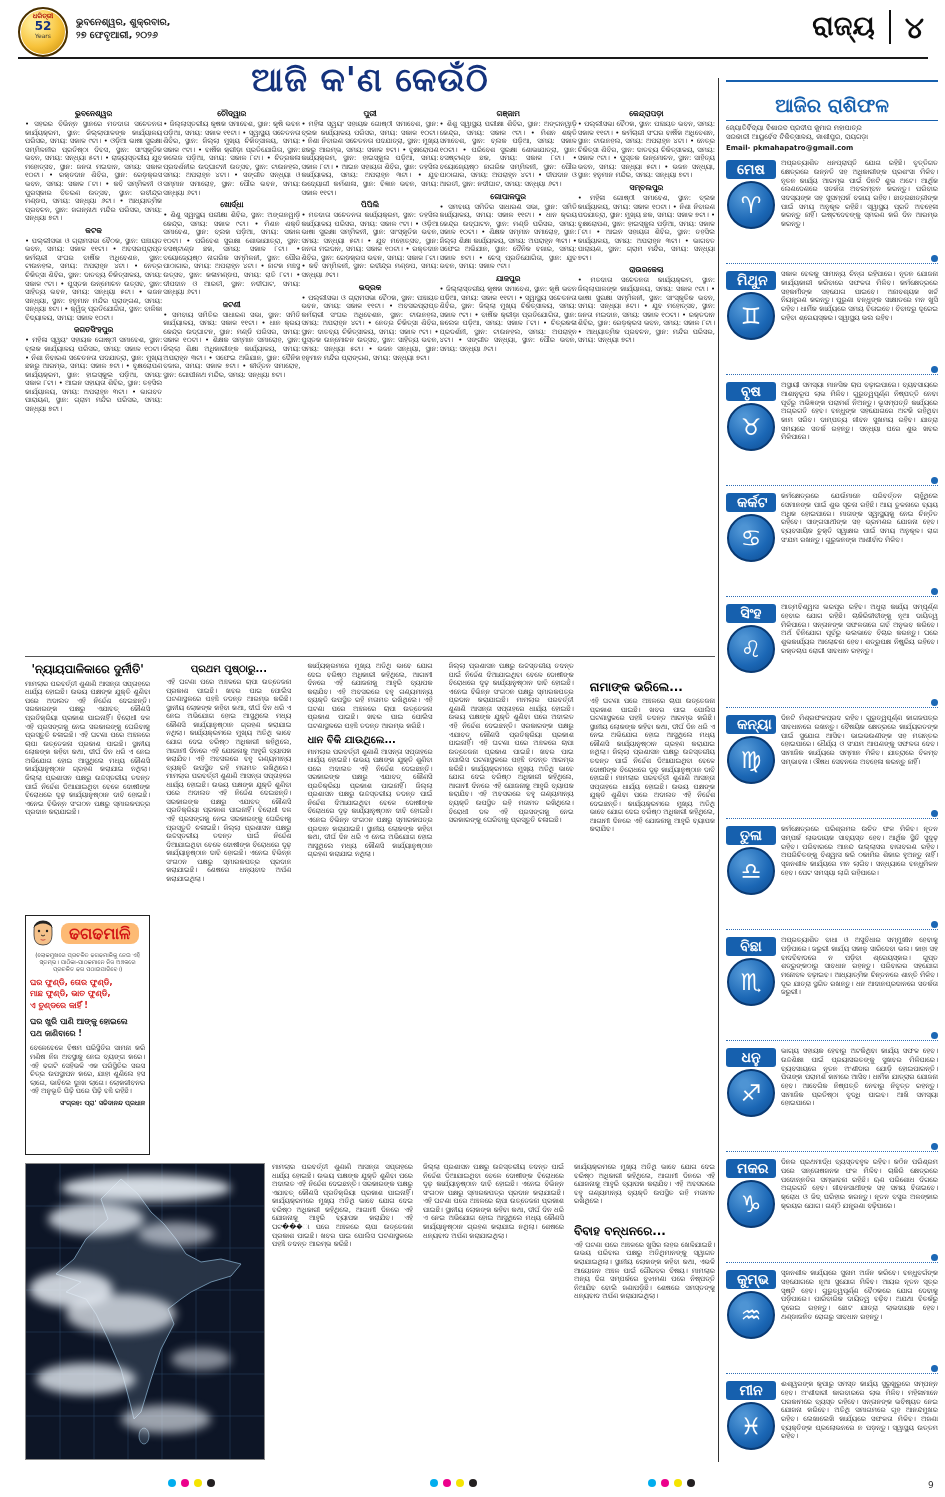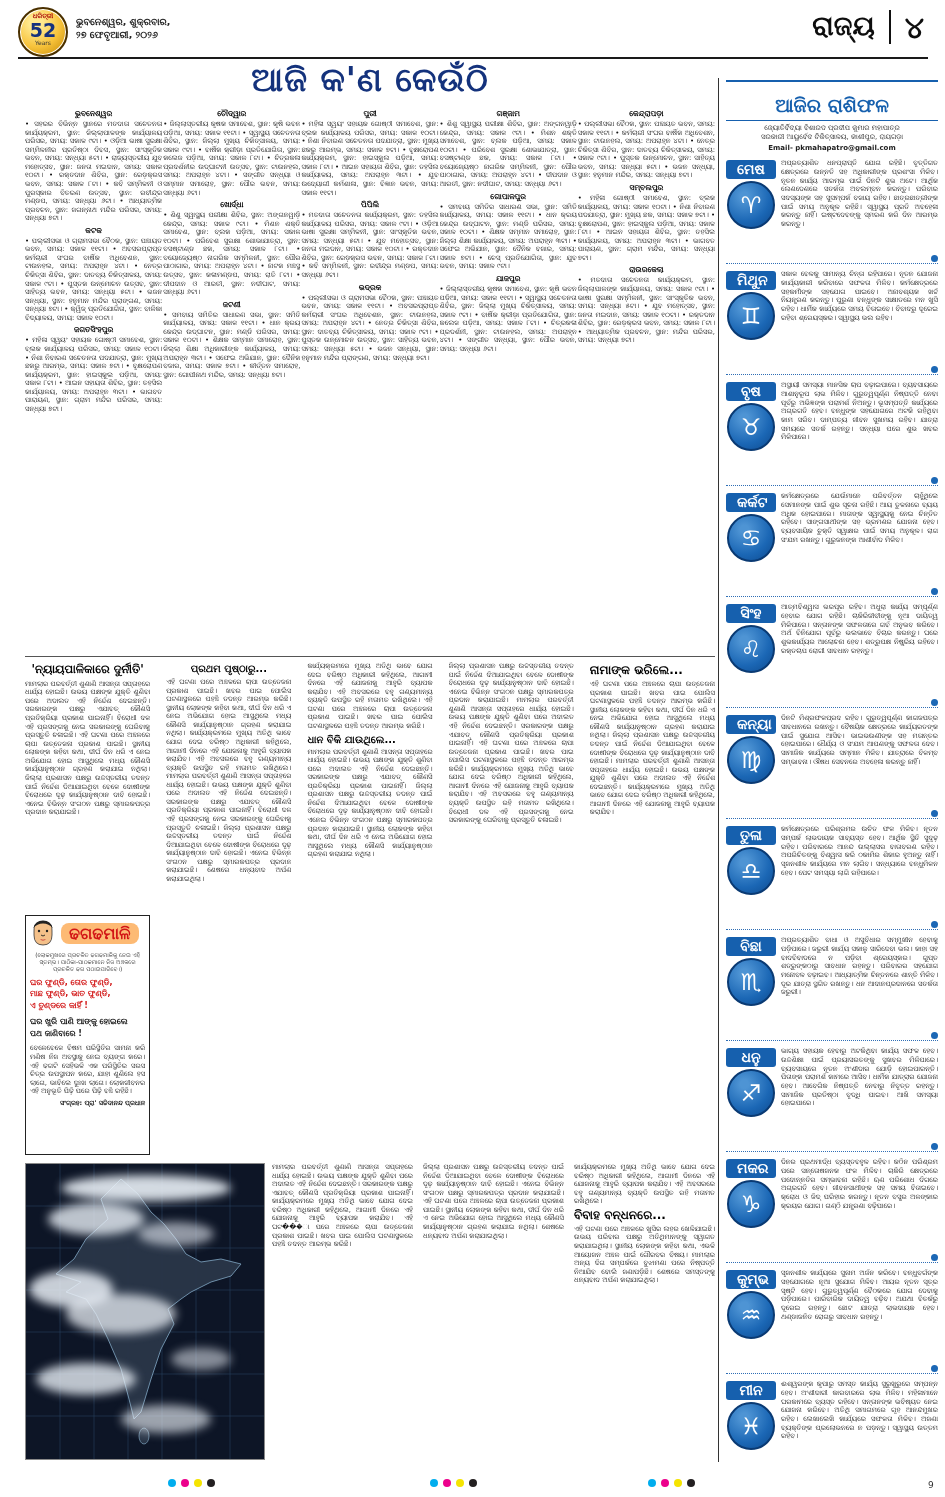--- a/index.html
+++ b/index.html
@@ -4,63 +4,63 @@
 <style>
   html,body{margin:0;padding:0;background:#e8e8e8;}
   .page{position:relative;width:945px;height:1497px;background:#ffffff;overflow:hidden;
         font-family:"DejaVu Sans","Liberation Sans",sans-serif;color:#111;}
   
   .header{position:absolute;top:6px;left:18px;width:910px;height:50px;}
   .logo{position:absolute;left:0;top:1px;width:46px;height:46px;border-radius:50%;
         background:radial-gradient(circle at 35% 30%,#ffe98f 15%,#f7c23a 55%,#c08400 100%);
         border:2px solid #4a3000;box-shadow:0 0 0 1px #fff inset;text-align:center;}
   .logo-brand{font-size:6.5px;font-weight:bold;color:#a80000;padding-top:4px;line-height:1;}
-  .logo-num{font-size:19px;font-weight:bold;color:#15317e;line-height:1.1;}
+  .logo-num{font-size:12px;font-weight:bold;color:#15317e;line-height:1.1;}
   .logo-years{font-size:6px;color:#333;line-height:1;}
   .dateline{position:absolute;left:58px;top:10px;font-size:9.5px;font-weight:bold;color:#222;line-height:1.35;}
   .section-block{position:absolute;right:4px;top:4px;display:flex;align-items:flex-start;gap:14px;}
   .section-name{font-size:27px;font-weight:bold;color:#0e0e0e;}
   .section-divider{width:2px;height:34px;background:#111;}
   .page-no{font-size:30px;font-weight:bold;color:#0e0e0e;}
   .header-rule{position:absolute;top:57px;left:18px;width:910px;height:2px;background:#1a1a1a;}
   
   .main-headline{position:absolute;top:60px;left:25px;width:690px;margin:0;text-align:center;
         font-size:33px;font-weight:bold;color:#14327c;letter-spacing:1px;}
   .listings{position:absolute;top:106px;left:25px;width:690px;height:546px;display:flex;gap:1px;overflow:hidden;}
   .lcol{flex:1;overflow:hidden;}
   .chead{margin:3px 0 1px;font-size:7.6px;font-weight:bold;text-align:center;color:#000;}
   .tiny{margin:0 0 2px;font-size:6.9px;line-height:1.24;text-align:justify;color:#151515;}
   .mid-rule{position:absolute;top:656px;left:25px;width:690px;height:1px;background:#555;}
   
   .middleA{position:absolute;top:662px;left:25px;width:690px;height:496px;display:flex;gap:16px;overflow:hidden;}
   .article-head{margin:1px 0 3px;font-size:11.5px;font-weight:bold;text-align:center;color:#000;line-height:1.2;}
   .jump-label{margin:1px 0 3px;font-size:10px;font-weight:bold;text-align:center;color:#000;}
   .inline-head{margin:3px 0 2px;font-size:10px;font-weight:bold;color:#000;}
-  .sub-head{margin:1px 0 3px;font-size:12px;font-weight:bold;color:#000;}
+  .sub-head{margin:18px 0 3px;font-size:12px;font-weight:bold;color:#000;}
   .art-c1-body{height:230px;overflow:hidden;}
   
   .cartoon-box{margin-top:5px;border:1px solid #222;padding:3px 4px;height:232px;overflow:hidden;}
   .cartoon-title-row{display:flex;align-items:center;gap:5px;}
   .cartoon-face{flex:0 0 auto;}
   .cartoon-title{font-size:16px;font-weight:bold;color:#d21616;background:#fdba74;padding:1px 8px;border-radius:8px;}
   .cartoon-credit{margin:3px 0 3px;font-size:5.8px;line-height:1.25;text-align:center;color:#333;}
   .verse{margin:0;font-size:8px;line-height:1.45;font-weight:bold;}
   .verse.red{color:#d21616;}
   .verse.blk{color:#111;}
   .cartoon-footer{margin:3px 0 0;font-size:6.5px;font-weight:bold;text-align:right;color:#111;}
   
   .satmap{position:absolute;top:1163px;left:25px;width:238px;height:295px;border:1px solid #8a8a8a;
           background:#0d1526;overflow:hidden;}
   .middleB{position:absolute;top:1163px;left:272px;width:443px;height:295px;display:flex;gap:10px;overflow:hidden;}
   
   .vrule{position:absolute;left:718px;top:78px;width:1px;height:1384px;background:#333;}
   .sidebar{position:absolute;left:726px;top:80px;width:212px;height:1382px;overflow:hidden;}
   .horo-title{margin:0 0 3px;padding:12px 0 3px;text-align:center;font-size:19px;font-weight:bold;color:#1660ae;
           border-top:2px solid #1660ae;border-bottom:1px solid #1660ae;}
-  .credit{margin:0;font-size:7px;line-height:1.3;text-align:center;color:#222;}
+  .credit{margin:0;font-size:7px;line-height:1.3;text-align:left;color:#222;}
   .credit.email{font-weight:bold;margin:2px 0 6px;}
   .sign{position:relative;height:100px;overflow:hidden;border-bottom:1px dotted #2f6eb5;padding-bottom:4px;margin-bottom:6px;}
   .sign::after{content:"";position:absolute;right:0;bottom:1px;width:7px;height:7px;border-radius:50%;background:#1b67b5;}
   .sign-media{float:left;width:50px;margin:1px 5px 1px 0;text-align:center;}
   .sign-tab{display:block;background:#1660ae;color:#fff;font-size:14px;font-weight:bold;
             border-radius:3px;padding:1px 11px;margin-bottom:2px;}
   .sign-disc{width:44px;height:44px;margin:0 auto;border-radius:50%;border:2px solid #0a3a73;
             background:radial-gradient(circle at 35% 30%,#4e94d4 10%,#1b67b5 60%,#0d4a8f 100%);
             color:#fff;display:flex;align-items:center;justify-content:center;font-size:23px;line-height:1;}
   .sign-text{margin:0;font-size:6.9px;line-height:1.26;text-align:justify;color:#151515;}

